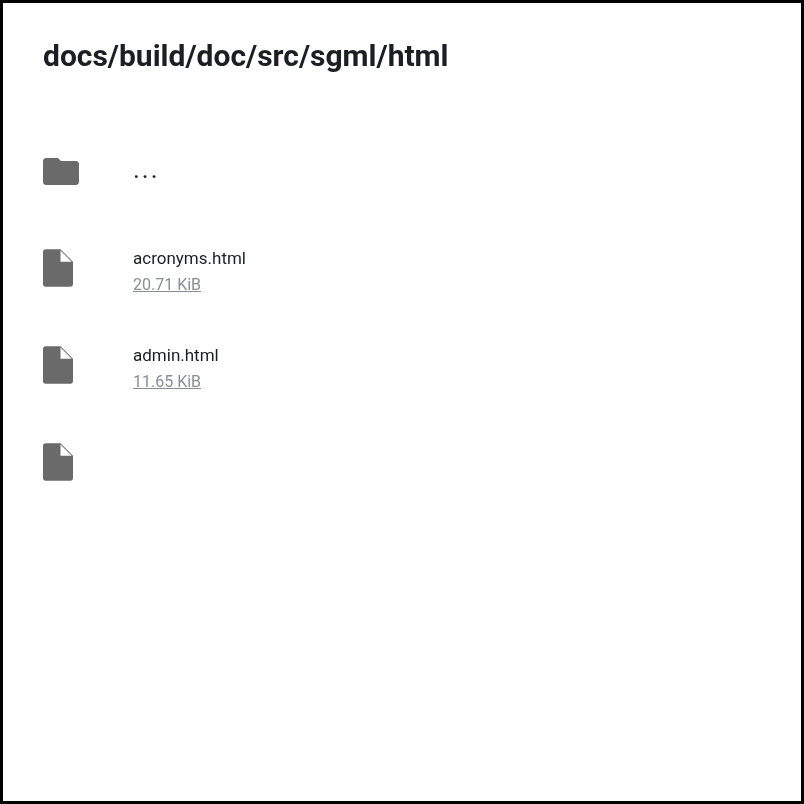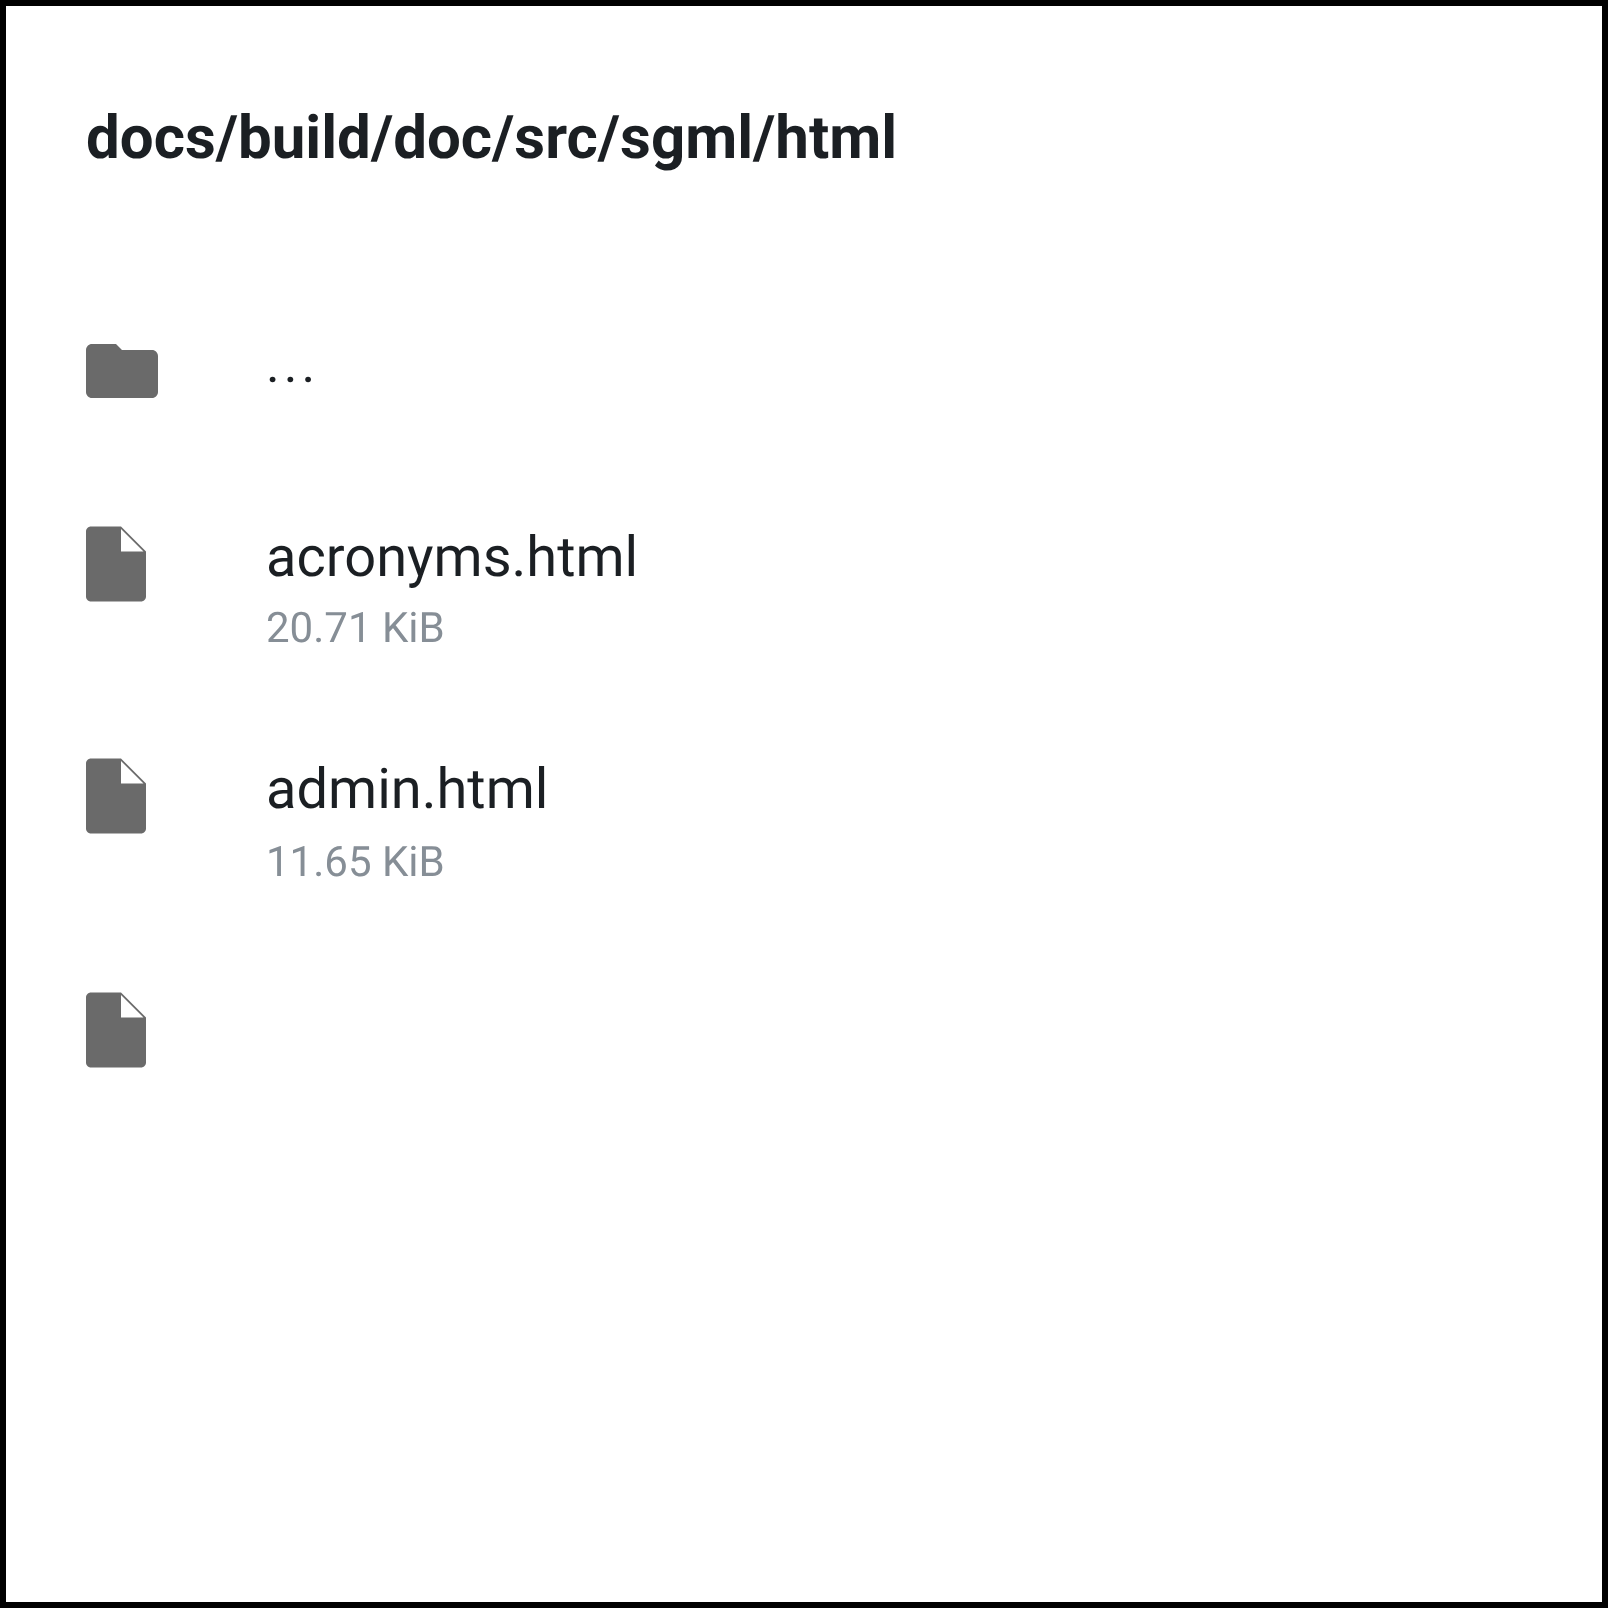--- a/index.html
+++ b/index.html
@@ -13,21 +13,21 @@
       width: 804px;
       height: 804px;
       border: 3px solid #000;
       padding: 30px 40px;
     }
     .breadcrumb {
       font-size: 30px;
       font-weight: 700;
       color: #1b1f23;
       margin-bottom: 60px;
-      margin-top: 19px;
+      margin-top: 5px;
     }
     .file-list {
       display: flex;
       flex-direction: column;
     }
     .file-row {
       display: flex;
       align-items: flex-start;
       padding: 25px 0;
       cursor: pointer;
@@ -54,35 +54,36 @@
     .file-icon {
       width: 30px;
       height: 38px;
       fill: #6a6a6a;
     }
     .file-info {
       display: flex;
       flex-direction: column;
     }
     .file-name {
-      font-size: 28px;
+      font-size: 17px;
       color: #1b1f23;
       font-weight: 400;
       line-height: 1.3;
     }
     .file-row.parent .file-name {
       font-size: 26px;
       color: #1b1f23;
       letter-spacing: 2px;
     }
     .file-size {
-      font-size: 21px;
+      font-size: 16px;
       color: #868e96;
       margin-top: 6px;
       font-weight: 400;
+      text-decoration: underline;
     }
   </style>
 </head>
 <body>
 
 <div class="breadcrumb">docs/build/doc/src/sgml/html</div>
 
 <div class="file-list">
 
   <div class="file-row parent">

